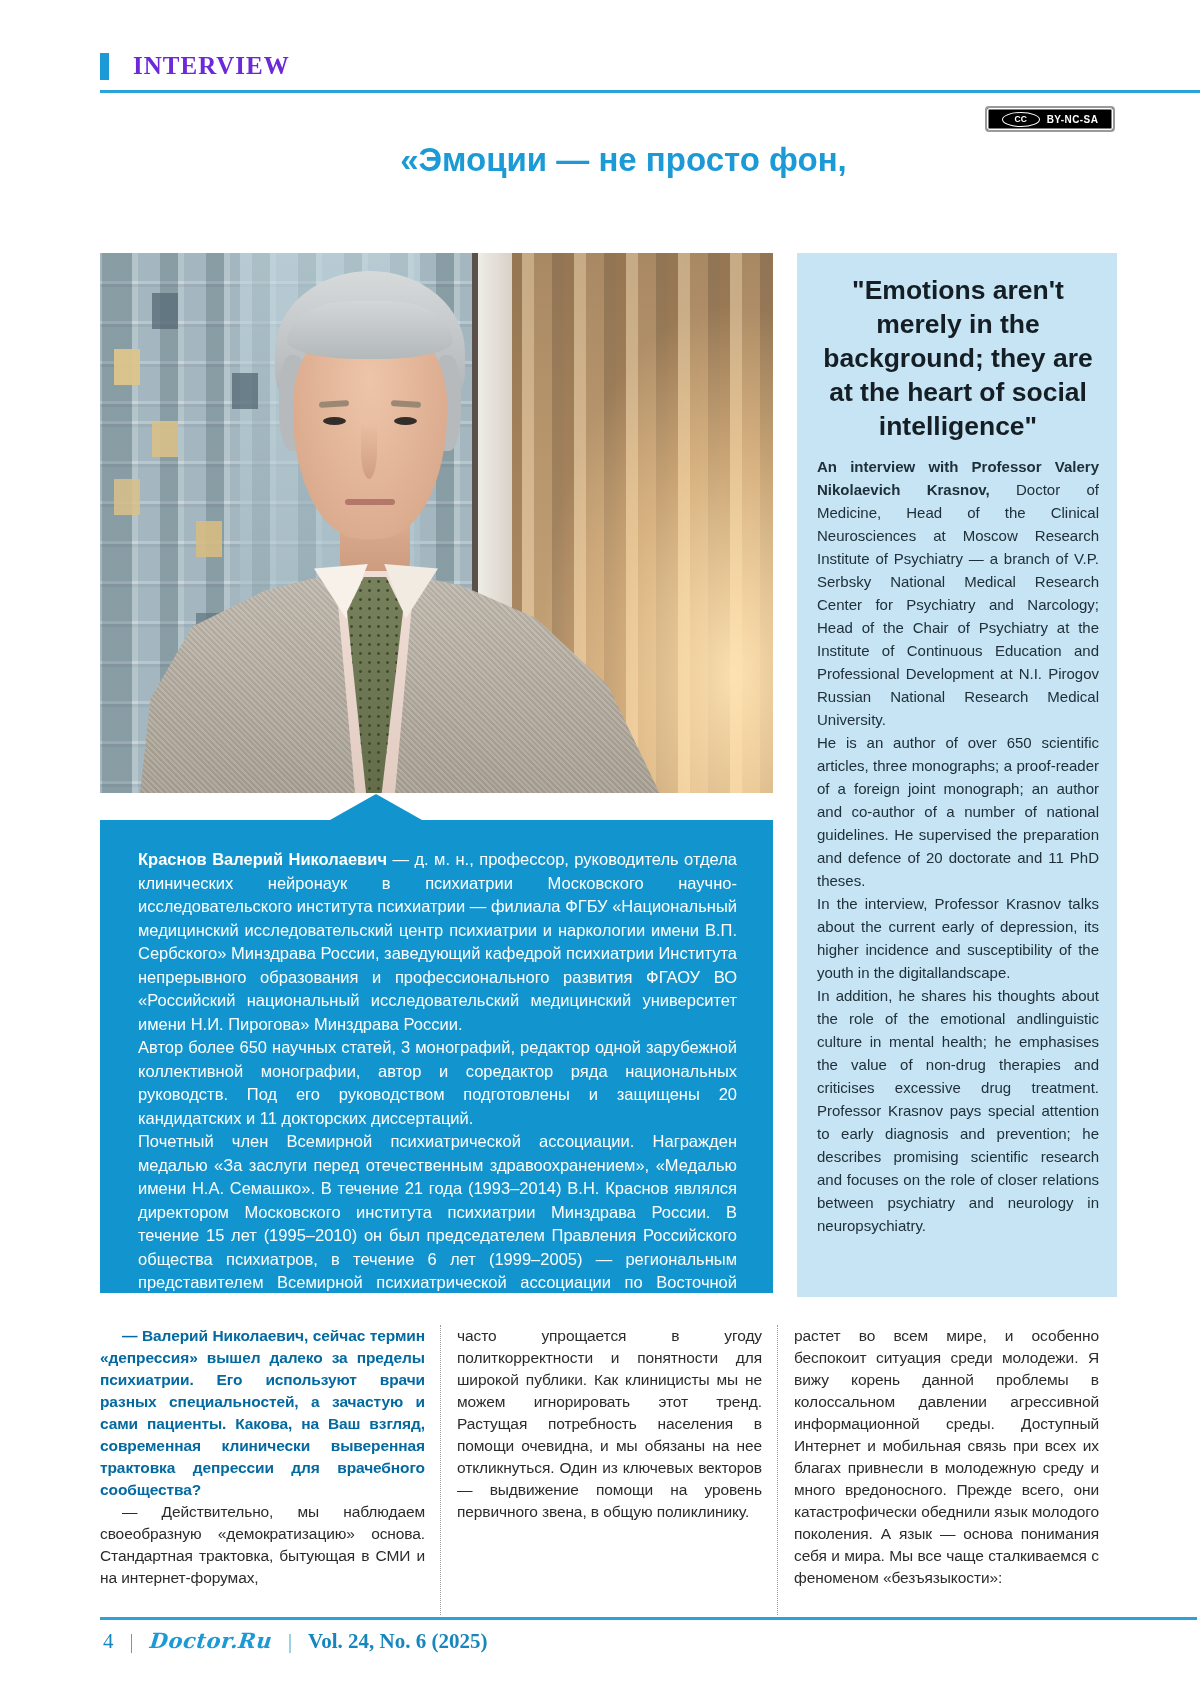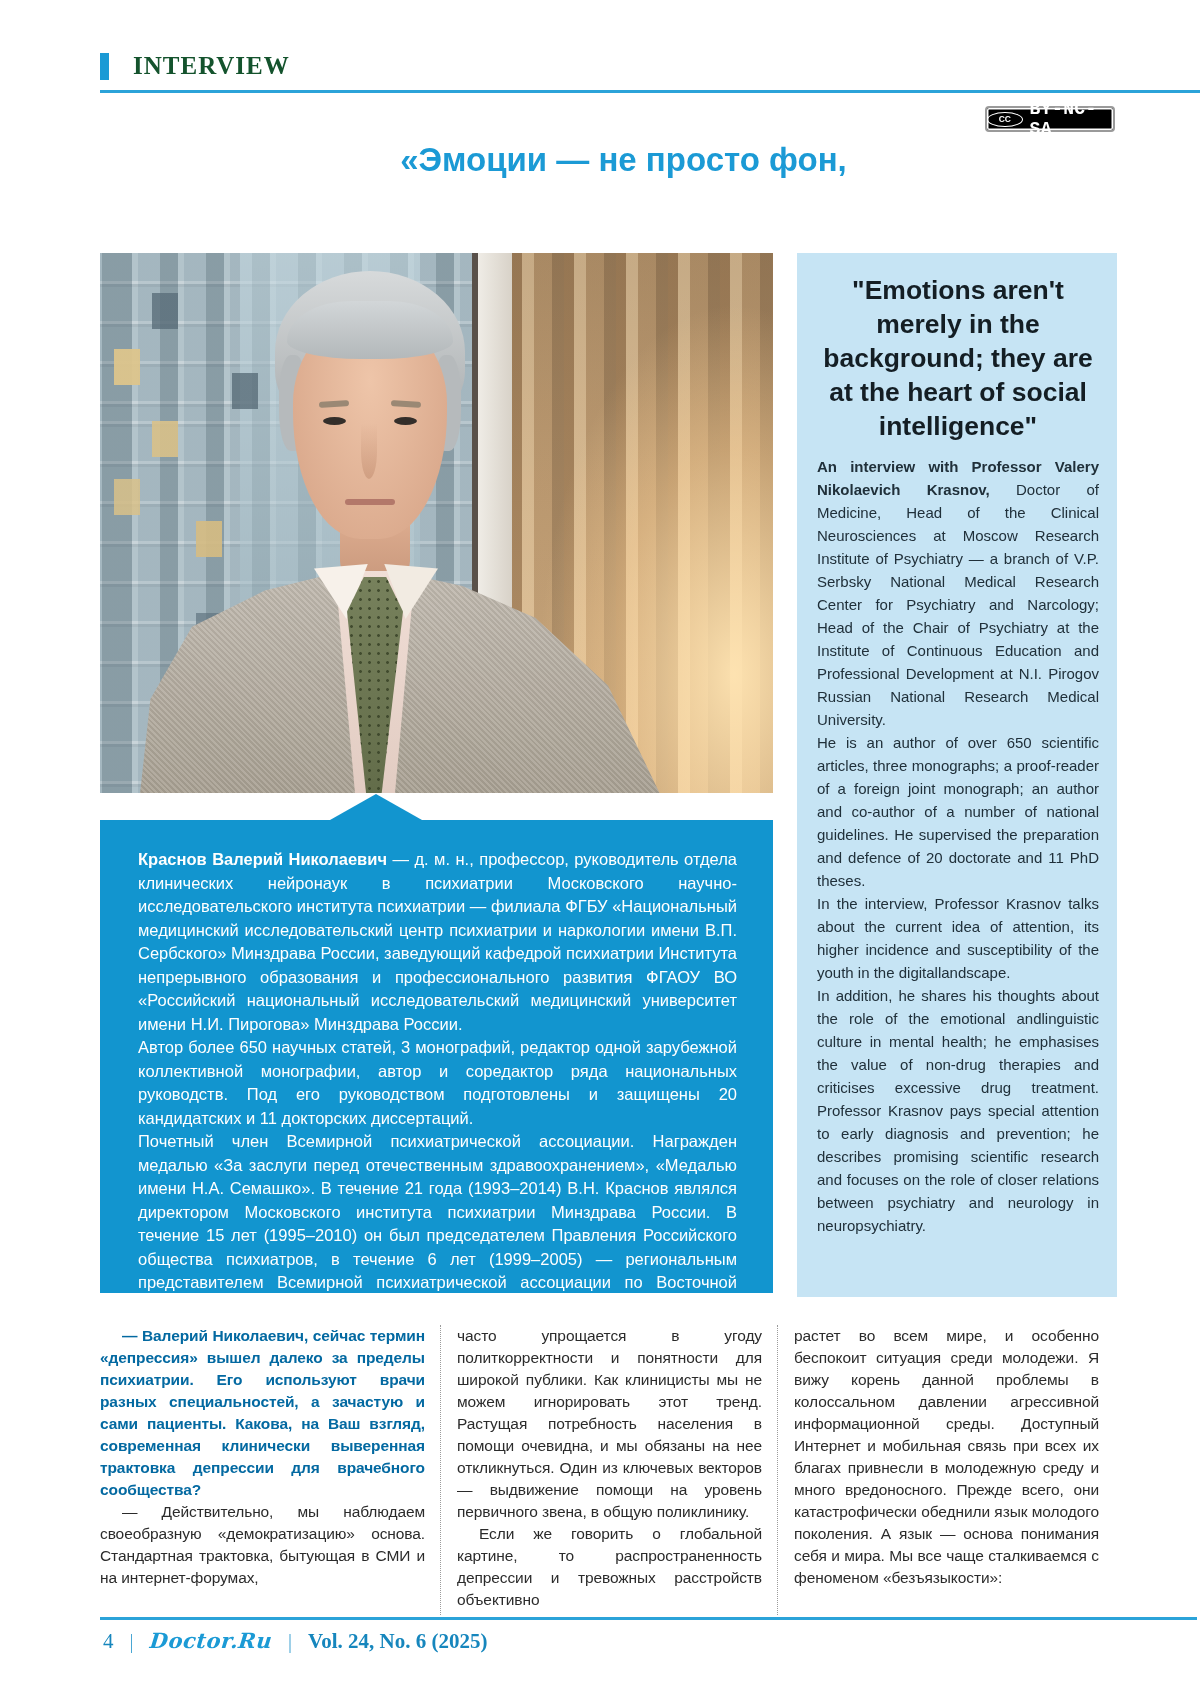--- a/index.html
+++ b/index.html
@@ -6,29 +6,29 @@
   html,body { background:#fff; }
   body {
     position:relative; width:1200px; height:1697px;
     font-family:"Liberation Sans", sans-serif;
     color:#262626; overflow:hidden;
   }
 
   
   .kicker-bar { position:absolute; left:100px; top:53px; width:9px; height:27px; background:#1b9ad5; }
   .kicker { position:absolute; left:133px; top:52px; font-family:"Liberation Serif", serif;
-    font-size:25px; font-weight:600; letter-spacing:1px; color:#14532d; }
+    font-size:25px; font-weight:600; letter-spacing:1px; color:#6d28d9; }
   .rule-top { position:absolute; left:100px; top:90px; width:1100px; height:3px; background:#2ba3d9; }
 
   .cc-badge { position:absolute; left:985px; top:106px; width:130px; height:26px;
     background:#000; border:2px solid #9a9a9a; box-shadow:inset 0 0 0 1.5px #fff; border-radius:4px;
     display:flex; align-items:center; justify-content:center; gap:7px; }
   .cc-circle { width:38px; height:15px; border:1.6px solid #fff; border-radius:50%;
     color:#fff; font-size:8.5px; font-weight:bold; display:flex; align-items:center; justify-content:center; }
-  .cc-label { color:#fff; font-size:18px; font-weight:bold; letter-spacing:.4px;font-family:Liberation Mono, monospace; }
+  .cc-label { color:#fff; font-size:10px; font-weight:bold; letter-spacing:.4px; }
 
   
   .title { position:absolute; left:116px; top:140px; width:1015px; text-align:center;
     color:#1b9ad5; font-size:33px; font-weight:bold; line-height:39px; }
 
   
   .photo { position:absolute; left:100px; top:253px; width:673px; height:540px; overflow:hidden; background:#a7bac2; }
   .facade { position:absolute; left:0; top:0; width:380px; height:540px;
     background-color:#a7bac2;
     background-image:
@@ -164,41 +164,40 @@
     <div class="eye r"></div>
     <div class="nose"></div>
     <div class="mouth"></div>
   </div>
 </div>
 
 <div class="sidebar">
   <h2>"Emotions aren't merely in the background; they are at the heart of social intelligence"</h2>
   <p><span class="b">An interview with Professor Valery Nikolaevich Krasnov,</span><span> Doctor of Medicine, Head of the Clinical Neurosciences at Moscow Research Institute of Psychiatry — a branch of V.P. Serbsky National Medical Research Center for Psychiatry and Narcology; Head of the Chair of Psychiatry at the Institute of Continuous Education and Professional Development at N.I. Pirogov Russian National Research Medical University.</span></p>
   <p>He is an author of over 650 scientific articles, three monographs; a proof-reader of a foreign joint monograph; an author and co-author of a number of national guidelines. He supervised the preparation and defence of 20 doctorate and 11 PhD theses.</p>
-  <p>In the interview, Professor Krasnov talks about the current idea of attention, its higher incidence and susceptibility of the youth in the digitallandscape.</p>
+  <p>In the interview, Professor Krasnov talks about the current early of depression, its higher incidence and susceptibility of the youth in the digitallandscape.</p>
   <p>In addition, he shares his thoughts about the role of the emotional andlinguistic culture in mental health; he emphasises the value of non-drug therapies and criticises excessive drug treatment. Professor Krasnov pays special attention to early diagnosis and prevention; he describes promising scientific research and focuses on the role of closer relations between psychiatry and neurology in neuropsychiatry.</p>
 </div>
 
 <div class="bio">
   <div class="bio-tri"></div>
   <div class="bio-clip">
     <p><span class="b">Краснов Валерий Николаевич</span><span> — д. м. н., профессор, руководитель отдела клинических нейронаук в психиатрии Московского научно-исследовательского института психиатрии — филиала ФГБУ «Национальный медицинский исследовательский центр психиатрии и наркологии имени В.П. Сербского» Минздрава России, заведующий кафедрой психиатрии Института непрерывного образования и профессионального развития ФГАОУ ВО «Российский национальный исследовательский медицинский университет имени Н.И. Пирогова» Минздрава России.</span></p>
     <p>Автор более 650 научных статей, 3 монографий, редактор одной зарубежной коллективной монографии, автор и соредактор ряда национальных руководств. Под его руководством подготовлены и защищены 20 кандидатских и 11 докторских диссертаций.</p>
     <p>Почетный член Всемирной психиатрической ассоциации. Награжден медалью «За заслуги перед отечественным здравоохранением», «Медалью имени Н.А. Семашко». В течение 21 года (1993–2014) В.Н. Краснов являлся директором Московского института психиатрии Минздрава России. В течение 15 лет (1995–2010) он был председателем Правления Российского общества психиатров, в течение 6 лет (1999–2005) — региональным представителем Всемирной психиатрической ассоциации по Восточной Европе.</p>
   </div>
 </div>
 
 <div class="cols">
   <div class="col">
     <p class="q ind">— Валерий Николаевич, сейчас термин «депрессия» вышел далеко за пределы психиатрии. Его используют врачи разных специальностей, а зачастую и сами пациенты. Какова, на Ваш взгляд, современная клинически выверенная трактовка депрессии для врачебного сообщества?</p>
     <p class="ind">— Действительно, мы наблюдаем своеобразную «демократизацию» основа. Стандартная трактовка, бытующая в СМИ и на интернет-форумах,</p>
   </div>
   <div class="col">
     <p>часто упрощается в угоду политкорректности и понятности для широкой публики. Как клиницисты мы не можем игнорировать этот тренд. Растущая потребность населения в помощи очевидна, и мы обязаны на нее откликнуться. Один из ключевых векторов — выдвижение помощи на уровень первичного звена, в общую поликлинику.</p>
-    <p class="ind">Если же говорить о глобальной картине, то распространенность депрессии и тревожных расстройств объективно</p>
   </div>
   <div class="col">
     <p>растет во всем мире, и особенно беспокоит ситуация среди молодежи. Я вижу корень данной проблемы в колоссальном давлении агрессивной информационной среды. Доступный Интернет и мобильная связь при всех их благах привнесли в молодежную среду и много вредоносного. Прежде всего, они катастрофически обеднили язык молодого поколения. А язык — основа понимания себя и мира. Мы все чаще сталкиваемся с феноменом «безъязыкости»:</p>
   </div>
 </div>
 
 <div class="rule-bottom"></div>
 <div class="footer">
   <span>4</span>
   <span class="pipe">|</span>

